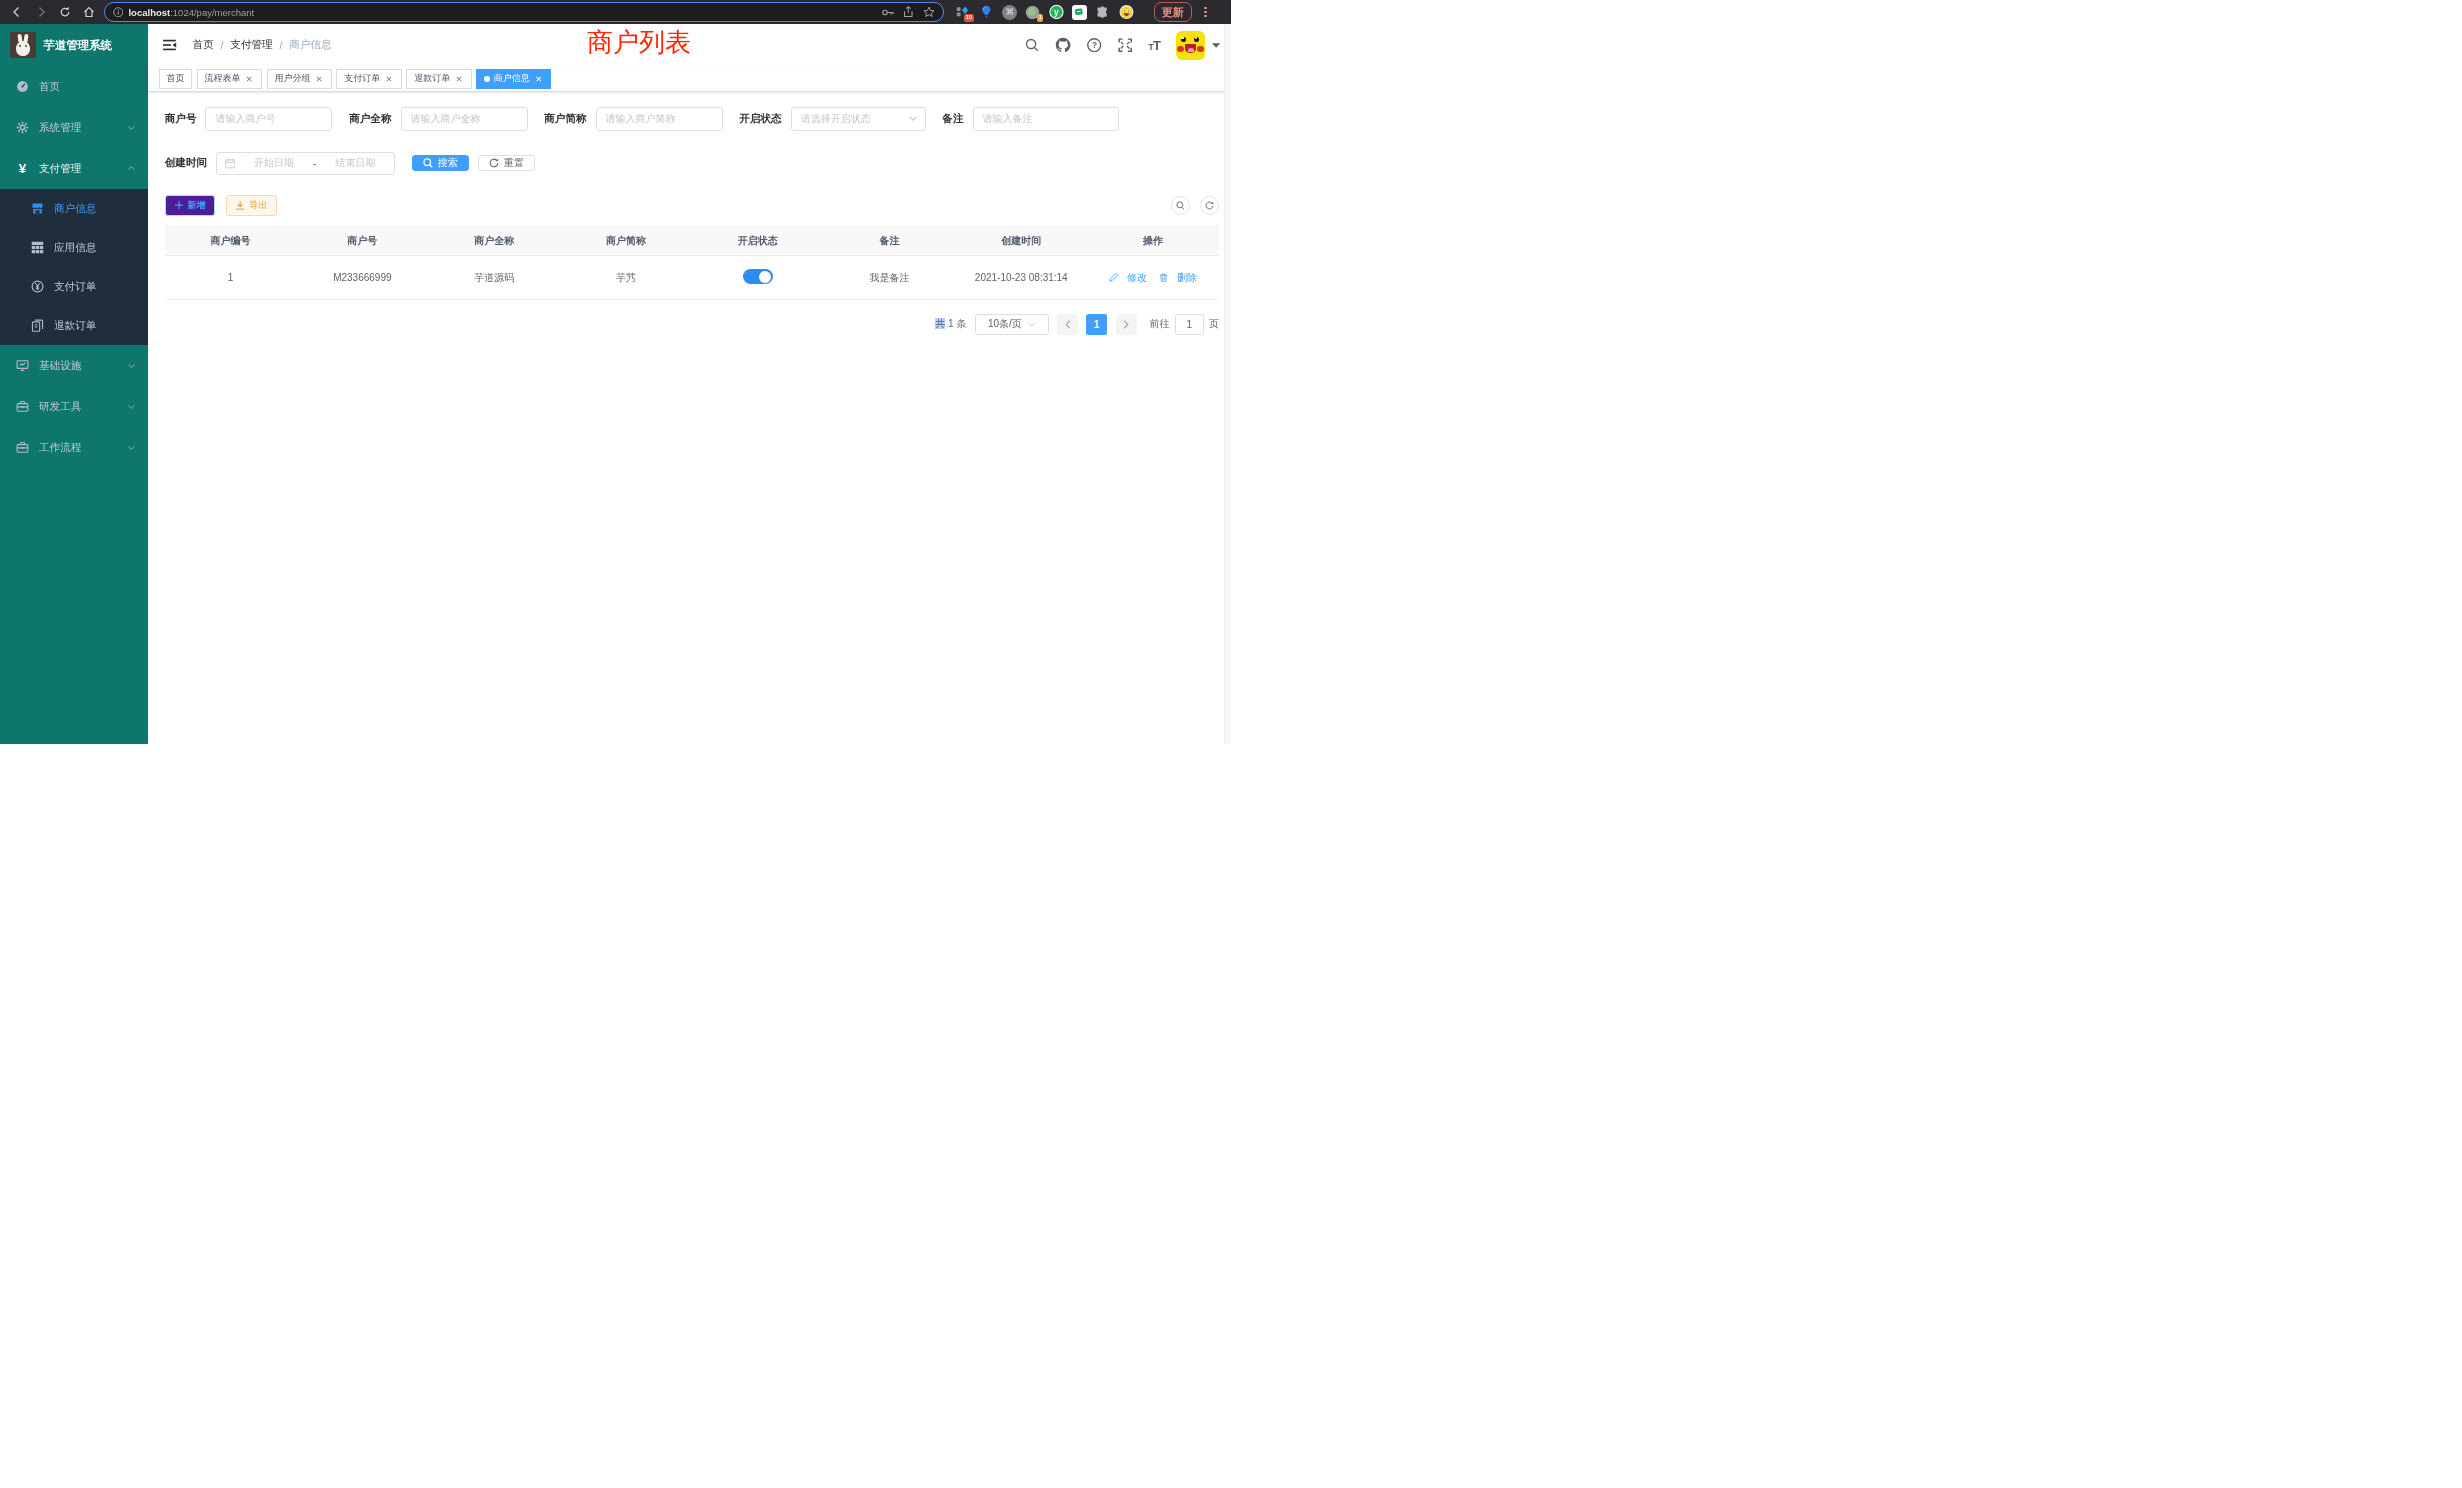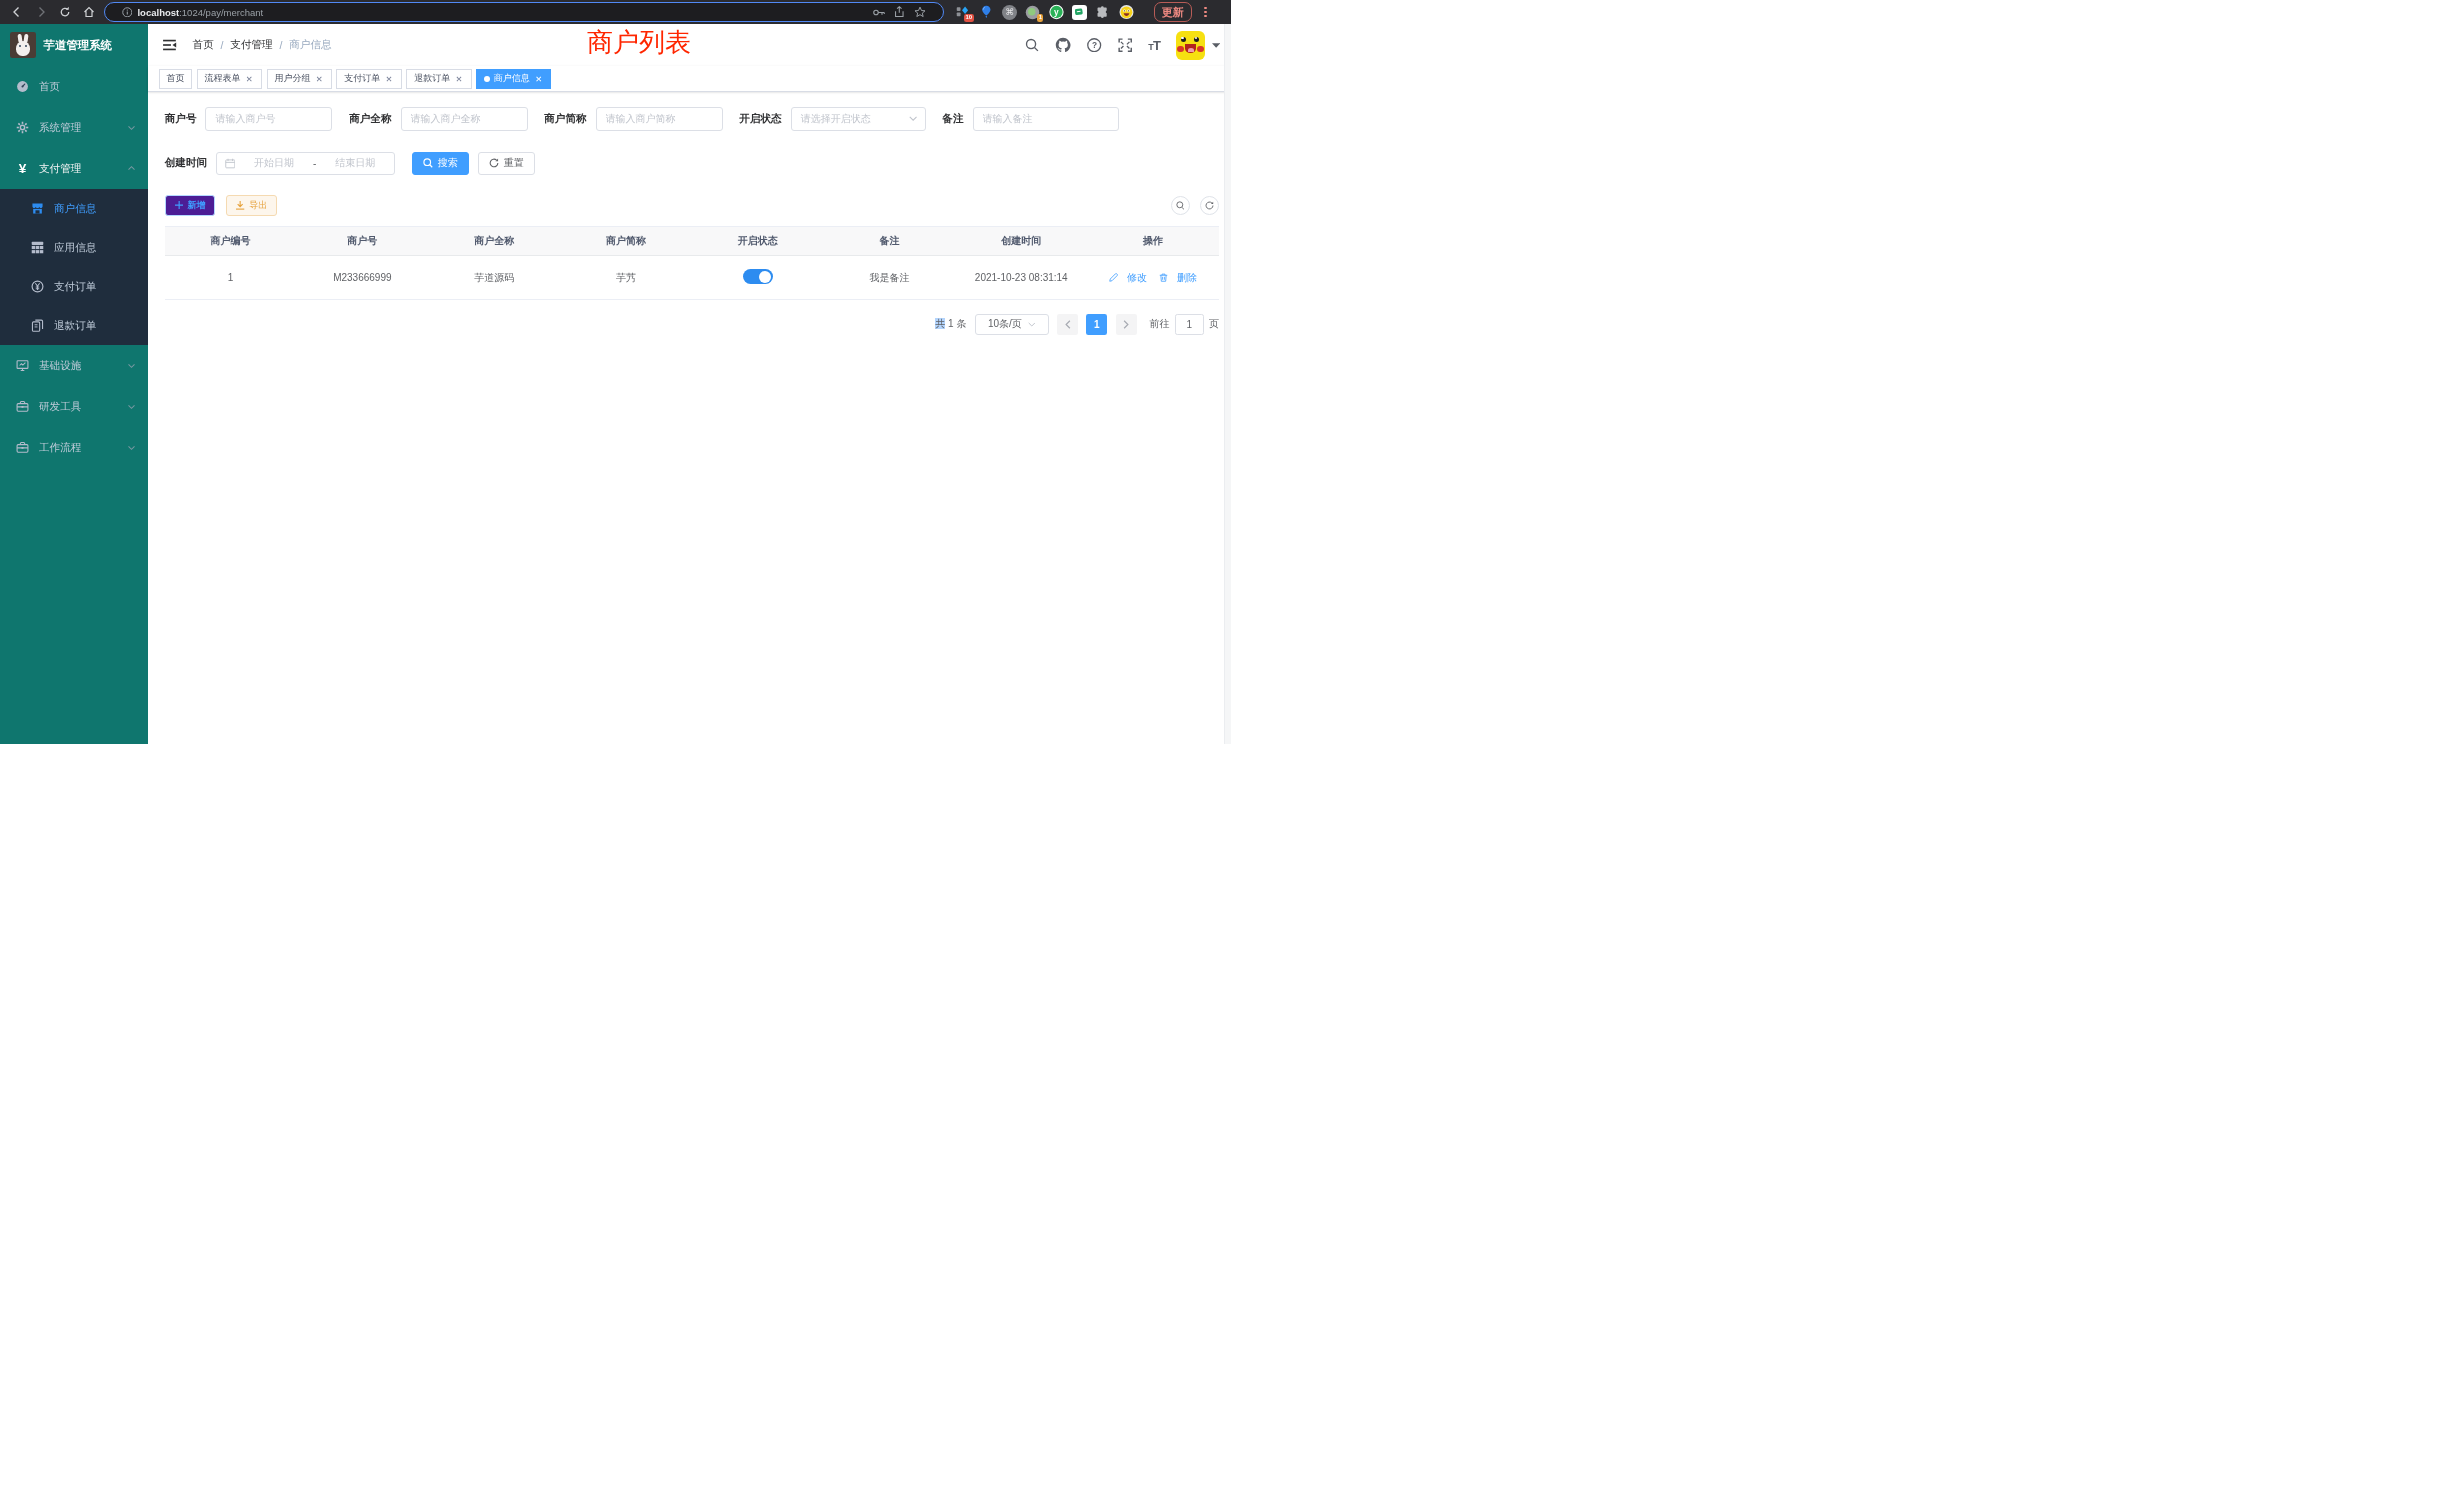--- a/index.html
+++ b/index.html
@@ -4,21 +4,21 @@
 <style>
   * { box-sizing: border-box; margin: 0; padding: 0; }
   html,body { width:1231px; height:744px; overflow:hidden; }
   body { font-family:"Liberation Sans", sans-serif; background:#fff; position:relative; }
   svg { display:block; }
 
   
   .browser-bar { height:24px; background:#2b2b2f; display:flex; align-items:center; padding:0 7.6px; gap:6px; }
   .bnav { width:18px; height:18px; display:flex; align-items:center; justify-content:center; border-radius:3px; }
   .url-bar { flex:1; max-width:840px; height:20px; background:#1d1d20; border:1.5px solid #5189f5; border-radius:10.6px;
-             display:flex; align-items:center; padding:0 17px; gap:5.3px; color:#e8eaed; font-size:9.5px; }
+             display:flex; align-items:center; padding:0 8px; gap:5.3px; color:#e8eaed; font-size:9.5px; }
   .url-host { color:#e8eaed; font-weight:700; }
   .url-path { color:#9aa0a6; }
   .url-right { margin-left:auto; display:flex; align-items:center; gap:9px; }
   .ext-area { display:flex; align-items:center; gap:8.3px; margin-left:6px; }
   .ext { width:15px; height:15px; position:relative; display:flex; align-items:center; justify-content:center; }
   .badge { position:absolute; font-size:6px; color:#fff; background:#e25142; border-radius:2.3px; padding:0 1.5px;
            right:-3px; bottom:-2.3px; line-height:7.6px; font-weight:700; }
   .badge.orange { background:#e8a33d; }
   .update-pill { border:1.5px solid #b85c57; color:#ef8a82; font-size:11px; font-weight:700; border-radius:7px;
                  padding:1.5px 6.8px; margin-left:12px; white-space:nowrap; }
@@ -83,21 +83,21 @@
   .f-label { font-size:10.6px; font-weight:700; color:#303133; margin-right:9px; white-space:nowrap; }
   .el-input { height:23.5px; border:0.8px solid #dcdfe6; border-radius:3px; padding:0 9px; font-size:10px; color:#606266;
               font-family:Liberation Sans, sans-serif; outline:none; background:#fff; }
   .el-input::placeholder { color:#c0c4cc; }
   .w168 { width:127px; } .w192 { width:146px; }
   .el-select { width:135px; height:23.5px; border:0.8px solid #dcdfe6; border-radius:3px; padding:0 7.6px 0 9px; font-size:10px;
                color:#c0c4cc; display:flex; align-items:center; justify-content:space-between; background:#fff; cursor:pointer; }
   .date-range { width:179px; height:23.5px; border:0.8px solid #dcdfe6; border-radius:3px; display:flex; align-items:center;
                 gap:7.6px; padding:0 7.6px; font-size:10px; color:#c0c4cc; background:#fff; }
   .date-range .ph { flex:0 0 auto; }
-  .btn { height:23px; border-radius:3px; font-size:10px; display:inline-flex; align-items:center; gap:4.5px; padding:0 10.6px;
+  .btn { height:16px; border-radius:3px; font-size:10px; display:inline-flex; align-items:center; gap:4.5px; padding:0 10.6px;
          cursor:pointer; border:0.8px solid #dcdfe6; background:#fff; color:#606266; font-family:"Liberation Sans", sans-serif; }
   .btn-primary { background:#409eff; border-color:#409eff; color:#fff; }
   .btn-row { display:flex; align-items:center; margin-top:20px; }
   .btn-mini { height:20.5px; font-size:9px; padding:0 9px; border-radius:3px; }
   .btn-plain-primary { background:#4c1d95; border:0.8px solid #b3d8ff; color:#409eff;font-weight:bold; }
   .btn-plain-warning { background:#fdf6ec; border:0.8px solid #f5dab1; color:#e6a23c; margin-left:11px; }
   .mini-circles { margin-left:auto; display:flex; gap:10px; }
   .circle-btn { width:19px; height:19px; border-radius:50%; border:0.8px solid #dfe3e9; display:flex; align-items:center;
                 justify-content:center; color:#606266; cursor:pointer; background:#fff; }
 

